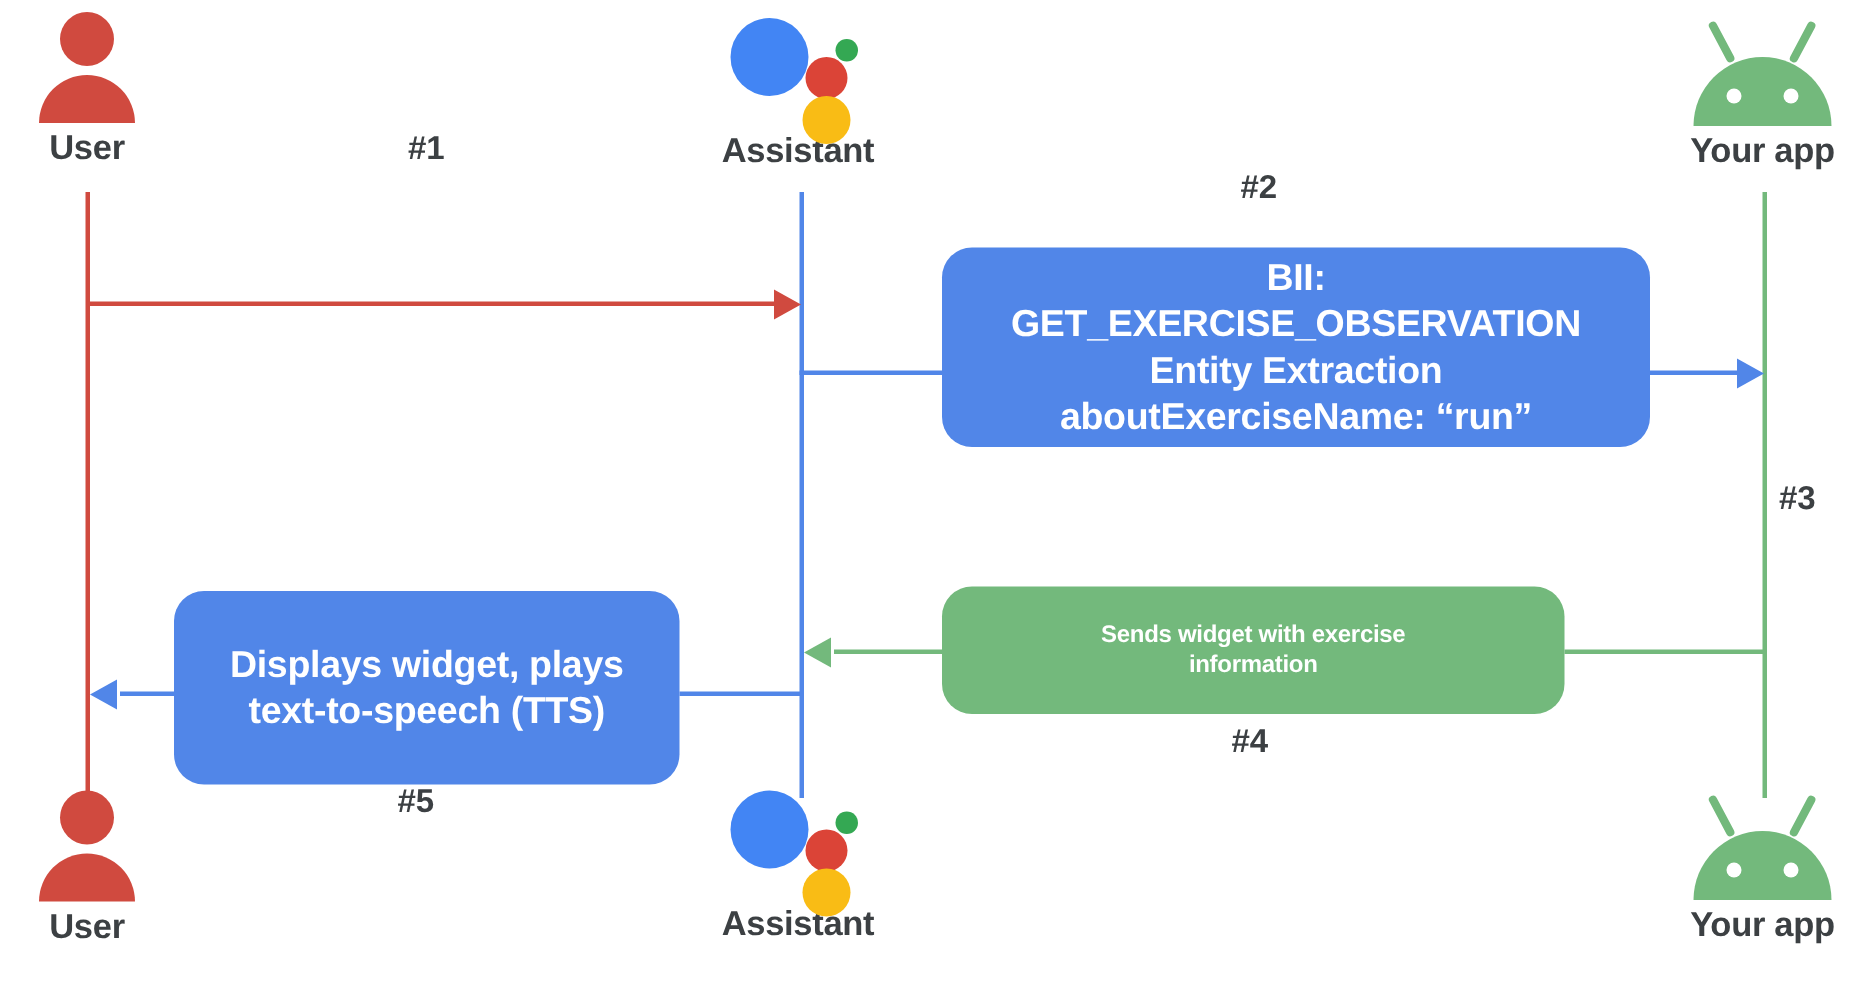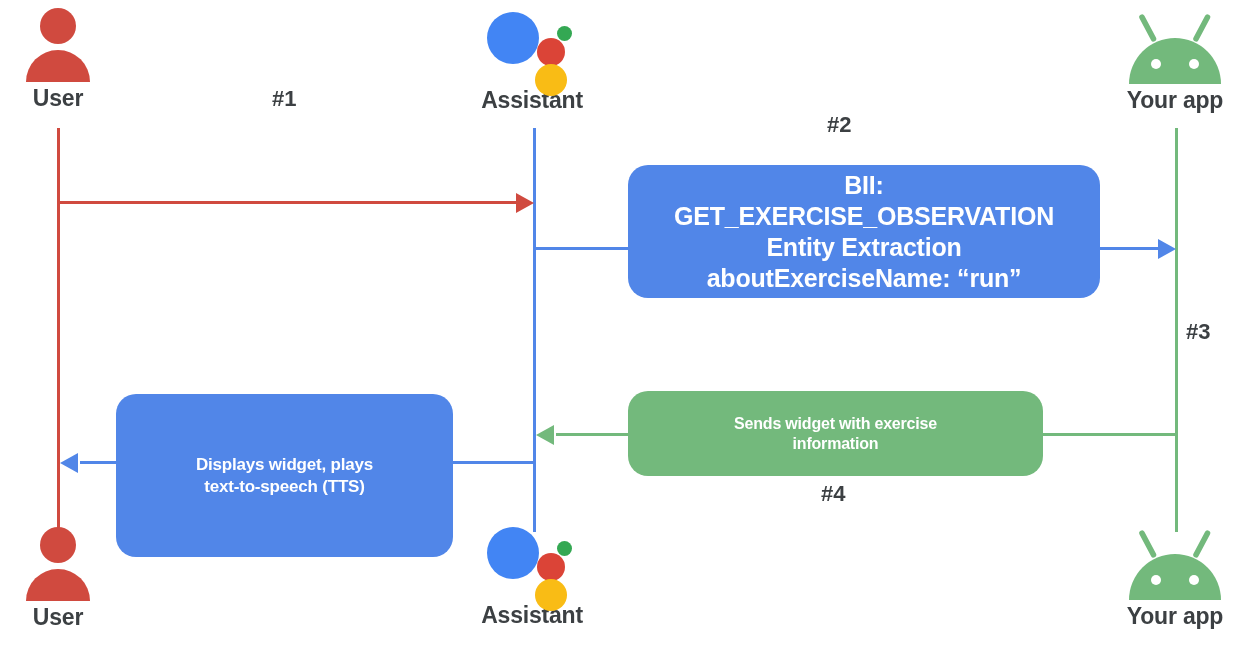--- a/index.html
+++ b/index.html
@@ -210,21 +210,21 @@
     <span class="txt">Sends widget with exercise
 information</span>
   </div>
 
   <div class="step-label" style="left:265px; top:521px;">#5</div>
 
   <div class="conn blue" style="left:453px; top:461px; width:81px;"></div>
   <div class="conn blue" style="left:80px; top:461px; width:50px;"></div>
   <div class="arrowhead left-blue" style="left:60px; top:453px;"></div>
 
-  <div class="msgbox blue" style="left:116px; top:394px; width:337px; height:163px; font-size:17px;">
+  <div class="msgbox blue" style="left:116px; top:394px; width:337px; height:129px; font-size:25px;">
     <span class="txt">Displays widget, plays
 text-to-speech (TTS)</span>
   </div>
 
   <div class="actor" style="left:-7px; top:527px;">
     <div class="user-glyph">
       <div class="head"></div>
       <div class="body"></div>
     </div>
     <div class="actor-label">User</div>

